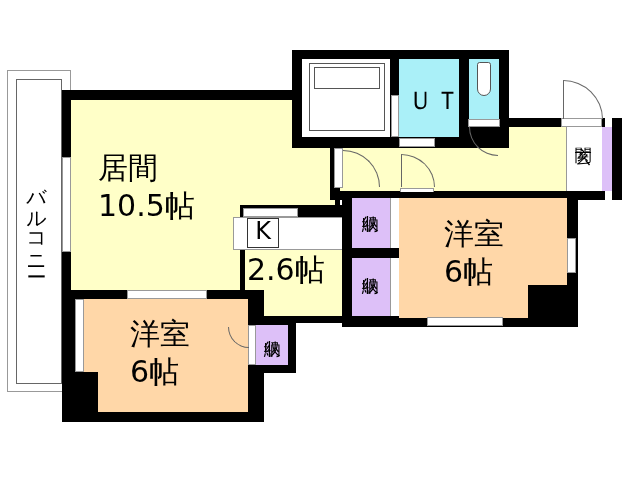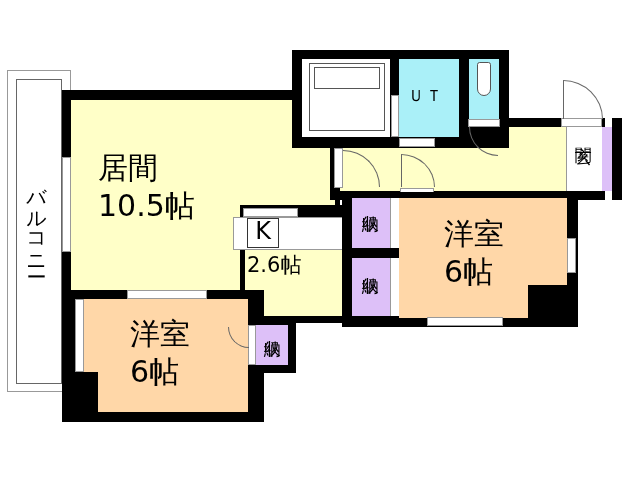--- a/index.html
+++ b/index.html
@@ -27,36 +27,36 @@
 
 <div class="abs white" style="left:62px;top:157px;width:9px;height:95px;border:1px solid #999;"></div>
 <div class="label" style="left:98px;top:152px;font-size:30px;">居間</div>
 <div class="label" style="left:98px;top:190px;font-size:30px;">10.5帖</div>
 
 <div class="abs wall" style="left:240px;top:205px;width:112px;height:118px;"></div>
 <div class="abs yellow" style="left:245px;top:250px;width:97px;height:66px;"></div>
 <div class="abs white" style="left:233px;top:217px;width:110px;height:33px;border:1px solid #999;"></div>
 <div class="abs white" style="left:243px;top:208px;width:55px;height:9px;border:1px solid #999;"></div>
 <div class="label" style="left:247px;top:218px;width:30px;height:28px;border:1px solid #333;font-size:24px;text-align:center;background:#fff;">K</div>
-<div class="label" style="left:247px;top:254px;font-size:21px;">2.6帖</div>
+<div class="label" style="left:247px;top:254px;font-size:30px;">2.6帖</div>
 
 <div class="abs wall" style="left:330px;top:118px;width:275px;height:82px;"></div>
 <div class="abs yellow" style="left:340px;top:127px;width:255px;height:64px;"></div>
 <div class="abs white" style="left:334px;top:148px;width:9px;height:40px;border:1px solid #999;"></div>
 <div class="door" style="left:343px;top:150px;width:36px;height:36px;border-radius:0 100% 0 0;border-left:none;border-bottom:none;"></div>
 <div class="door" style="left:401px;top:154px;width:32px;height:32px;border-radius:0 100% 0 0;border-bottom:none;"></div>
 <div class="abs white" style="left:400px;top:188px;width:34px;height:9px;border:1px solid #999;"></div>
 
 <div class="abs wall" style="left:292px;top:50px;width:217px;height:98px;"></div>
 <div class="abs white" style="left:302px;top:59px;width:88px;height:78px;"></div>
 <div class="abs" style="left:309px;top:63px;width:76px;height:68px;border:1px solid #555;background:#fff;"></div>
 <div class="abs" style="left:314px;top:67px;width:66px;height:22px;border:1px solid #555;background:#fff;"></div>
 <div class="abs white" style="left:391px;top:95px;width:8px;height:42px;border:1px solid #999;"></div>
 <div class="abs cyan" style="left:399px;top:59px;width:60px;height:78px;"></div>
-<div class="label" style="left:408px;top:88px;font-size:16px;letter-spacing:2px;">ＵＴ</div>
+<div class="label" style="left:408px;top:88px;font-size:25px;letter-spacing:2px;">ＵＴ</div>
 <div class="abs white" style="left:399px;top:138px;width:36px;height:9px;border:1px solid #999;"></div>
 <div class="abs cyan" style="left:469px;top:59px;width:30px;height:60px;"></div>
 <div class="abs" style="left:477px;top:62px;width:14px;height:34px;border:1px solid #555;border-radius:3px 3px 8px 8px;background:#fff;"></div>
 <div class="abs white" style="left:468px;top:119px;width:32px;height:8px;border:1px solid #999;"></div>
 <div class="door" style="left:469px;top:127px;width:28px;height:28px;border-radius:0 0 0 100%;border-top:none;border-right:none;"></div>
 
 <div class="abs white" style="left:566px;top:127px;width:40px;height:64px;border-left:1px solid #999;"></div>
 <div class="abs white" style="left:561px;top:118px;width:41px;height:9px;border:1px solid #999;"></div>
 <div class="door" style="left:563px;top:80px;width:38px;height:38px;border-radius:0 100% 0 0;border-bottom:none;"></div>
 <div class="abs purple" style="left:602px;top:127px;width:10px;height:64px;"></div>

